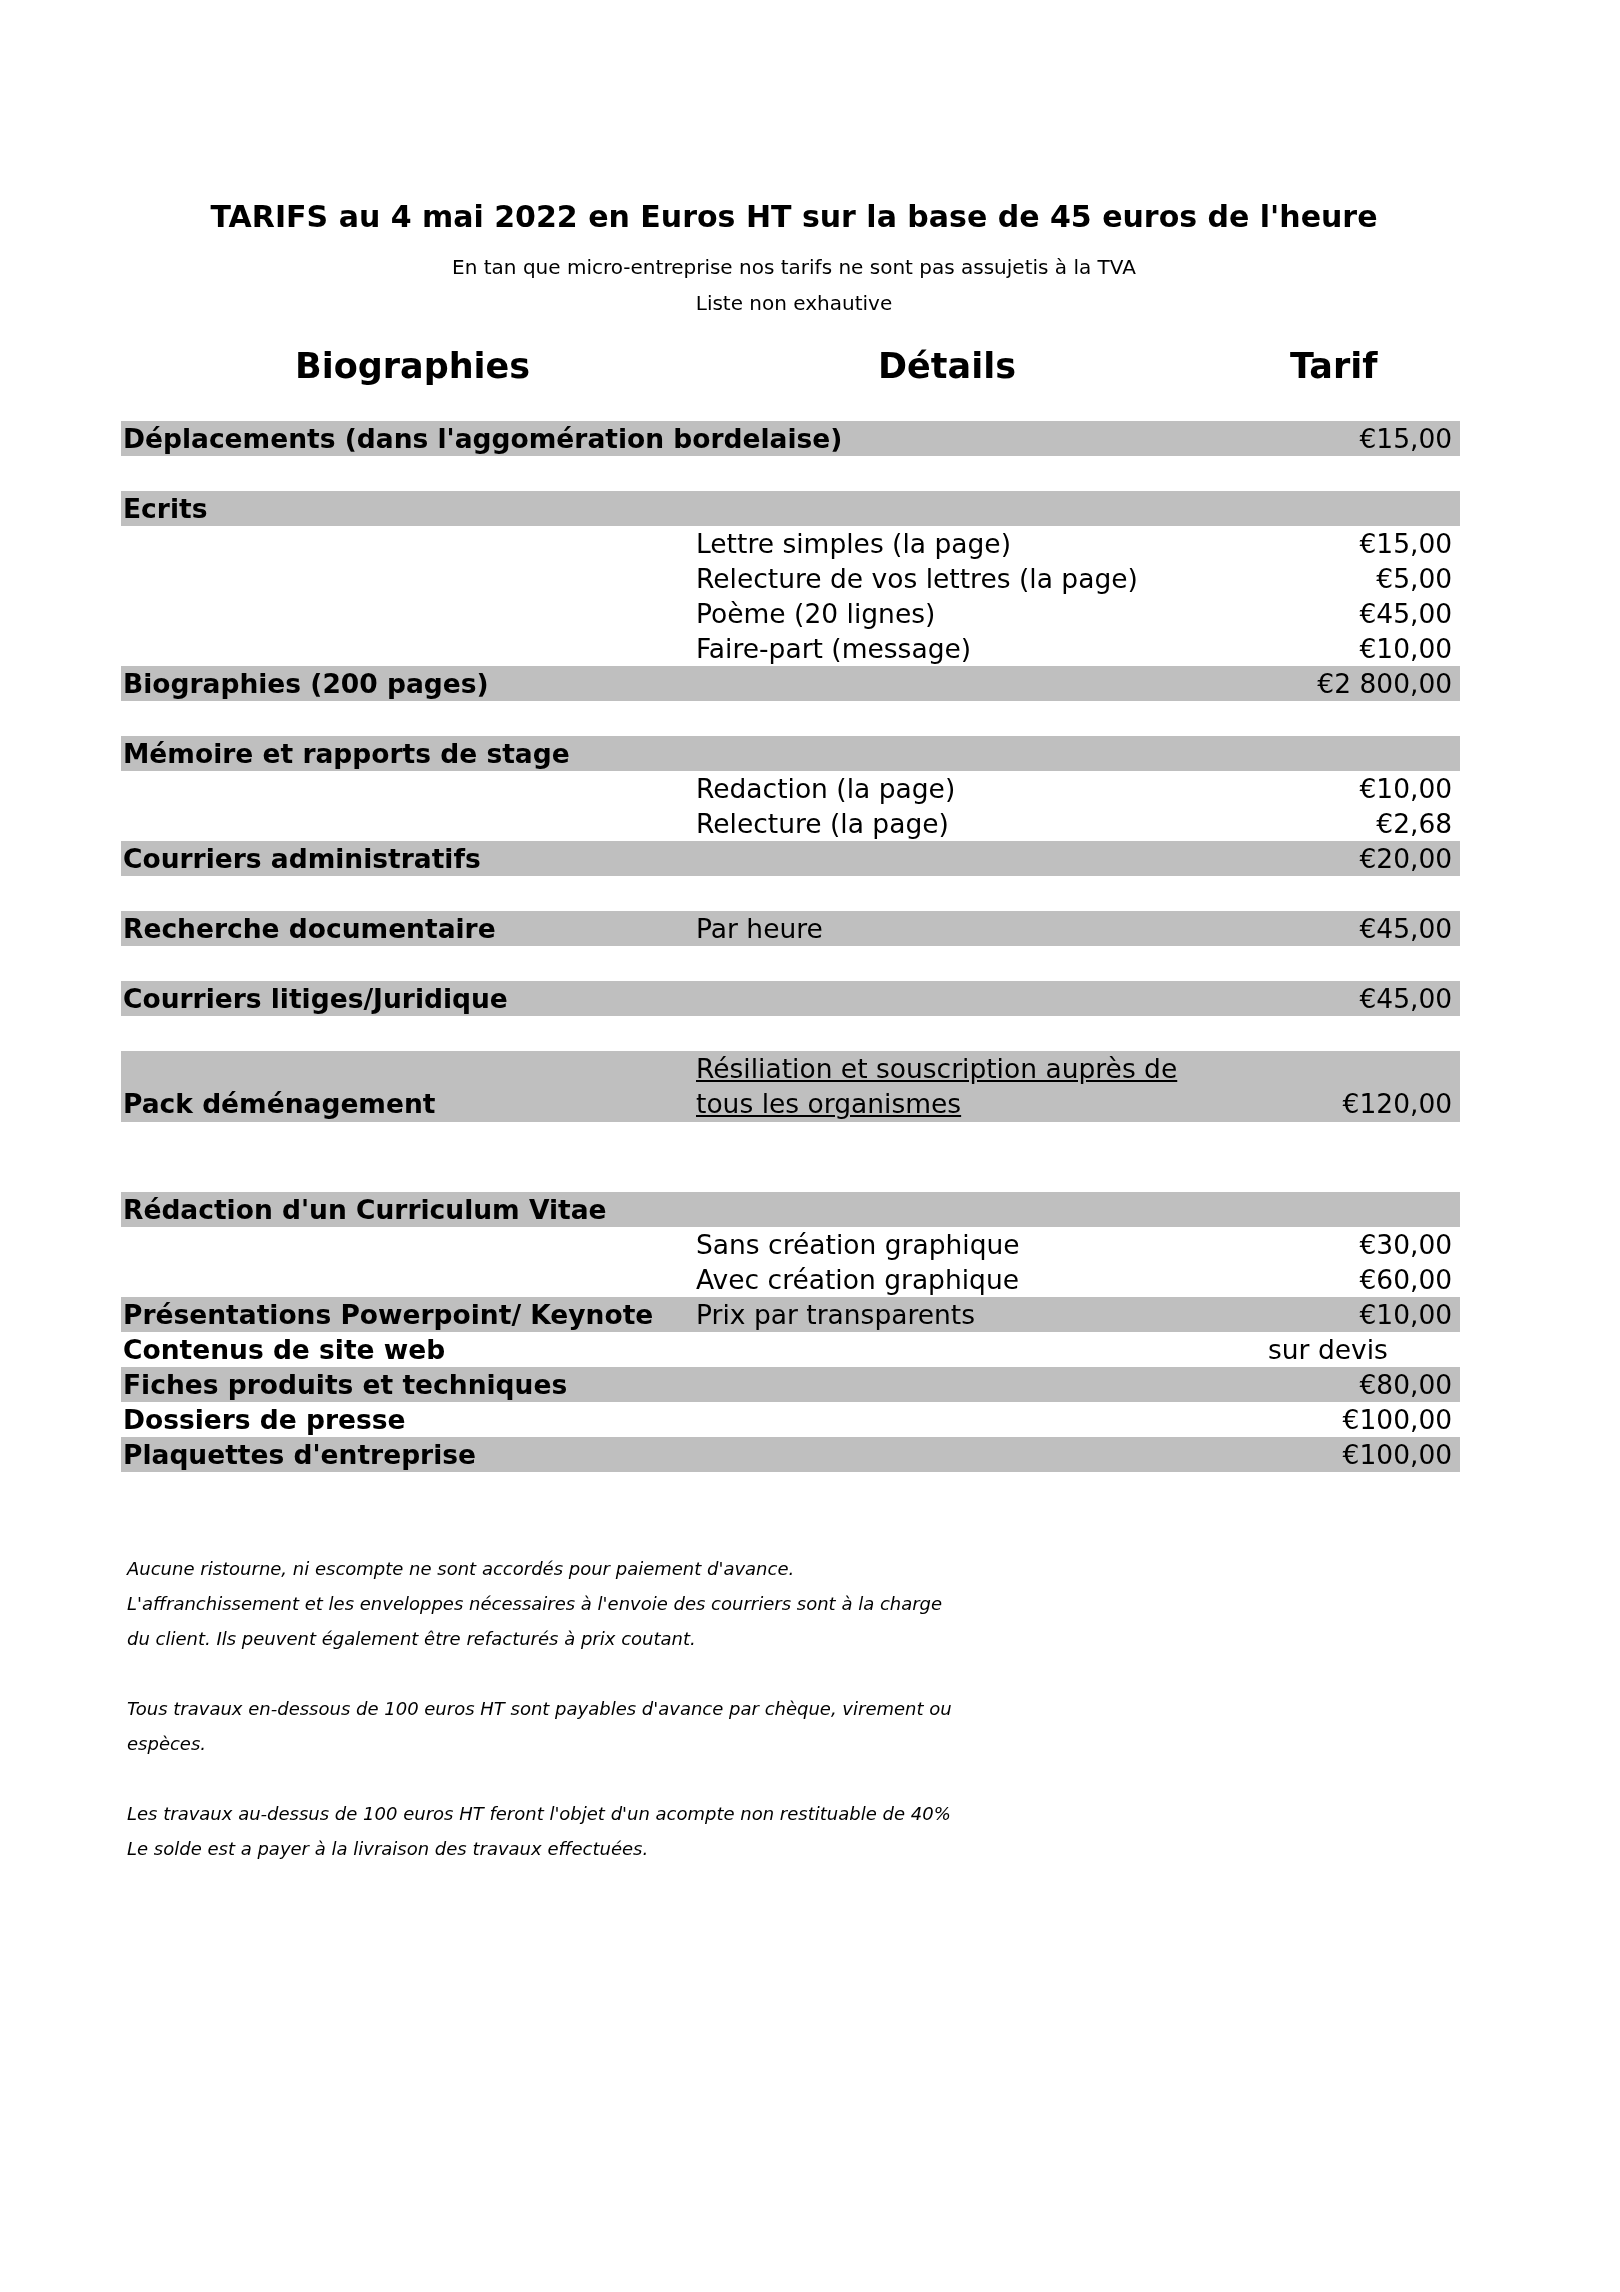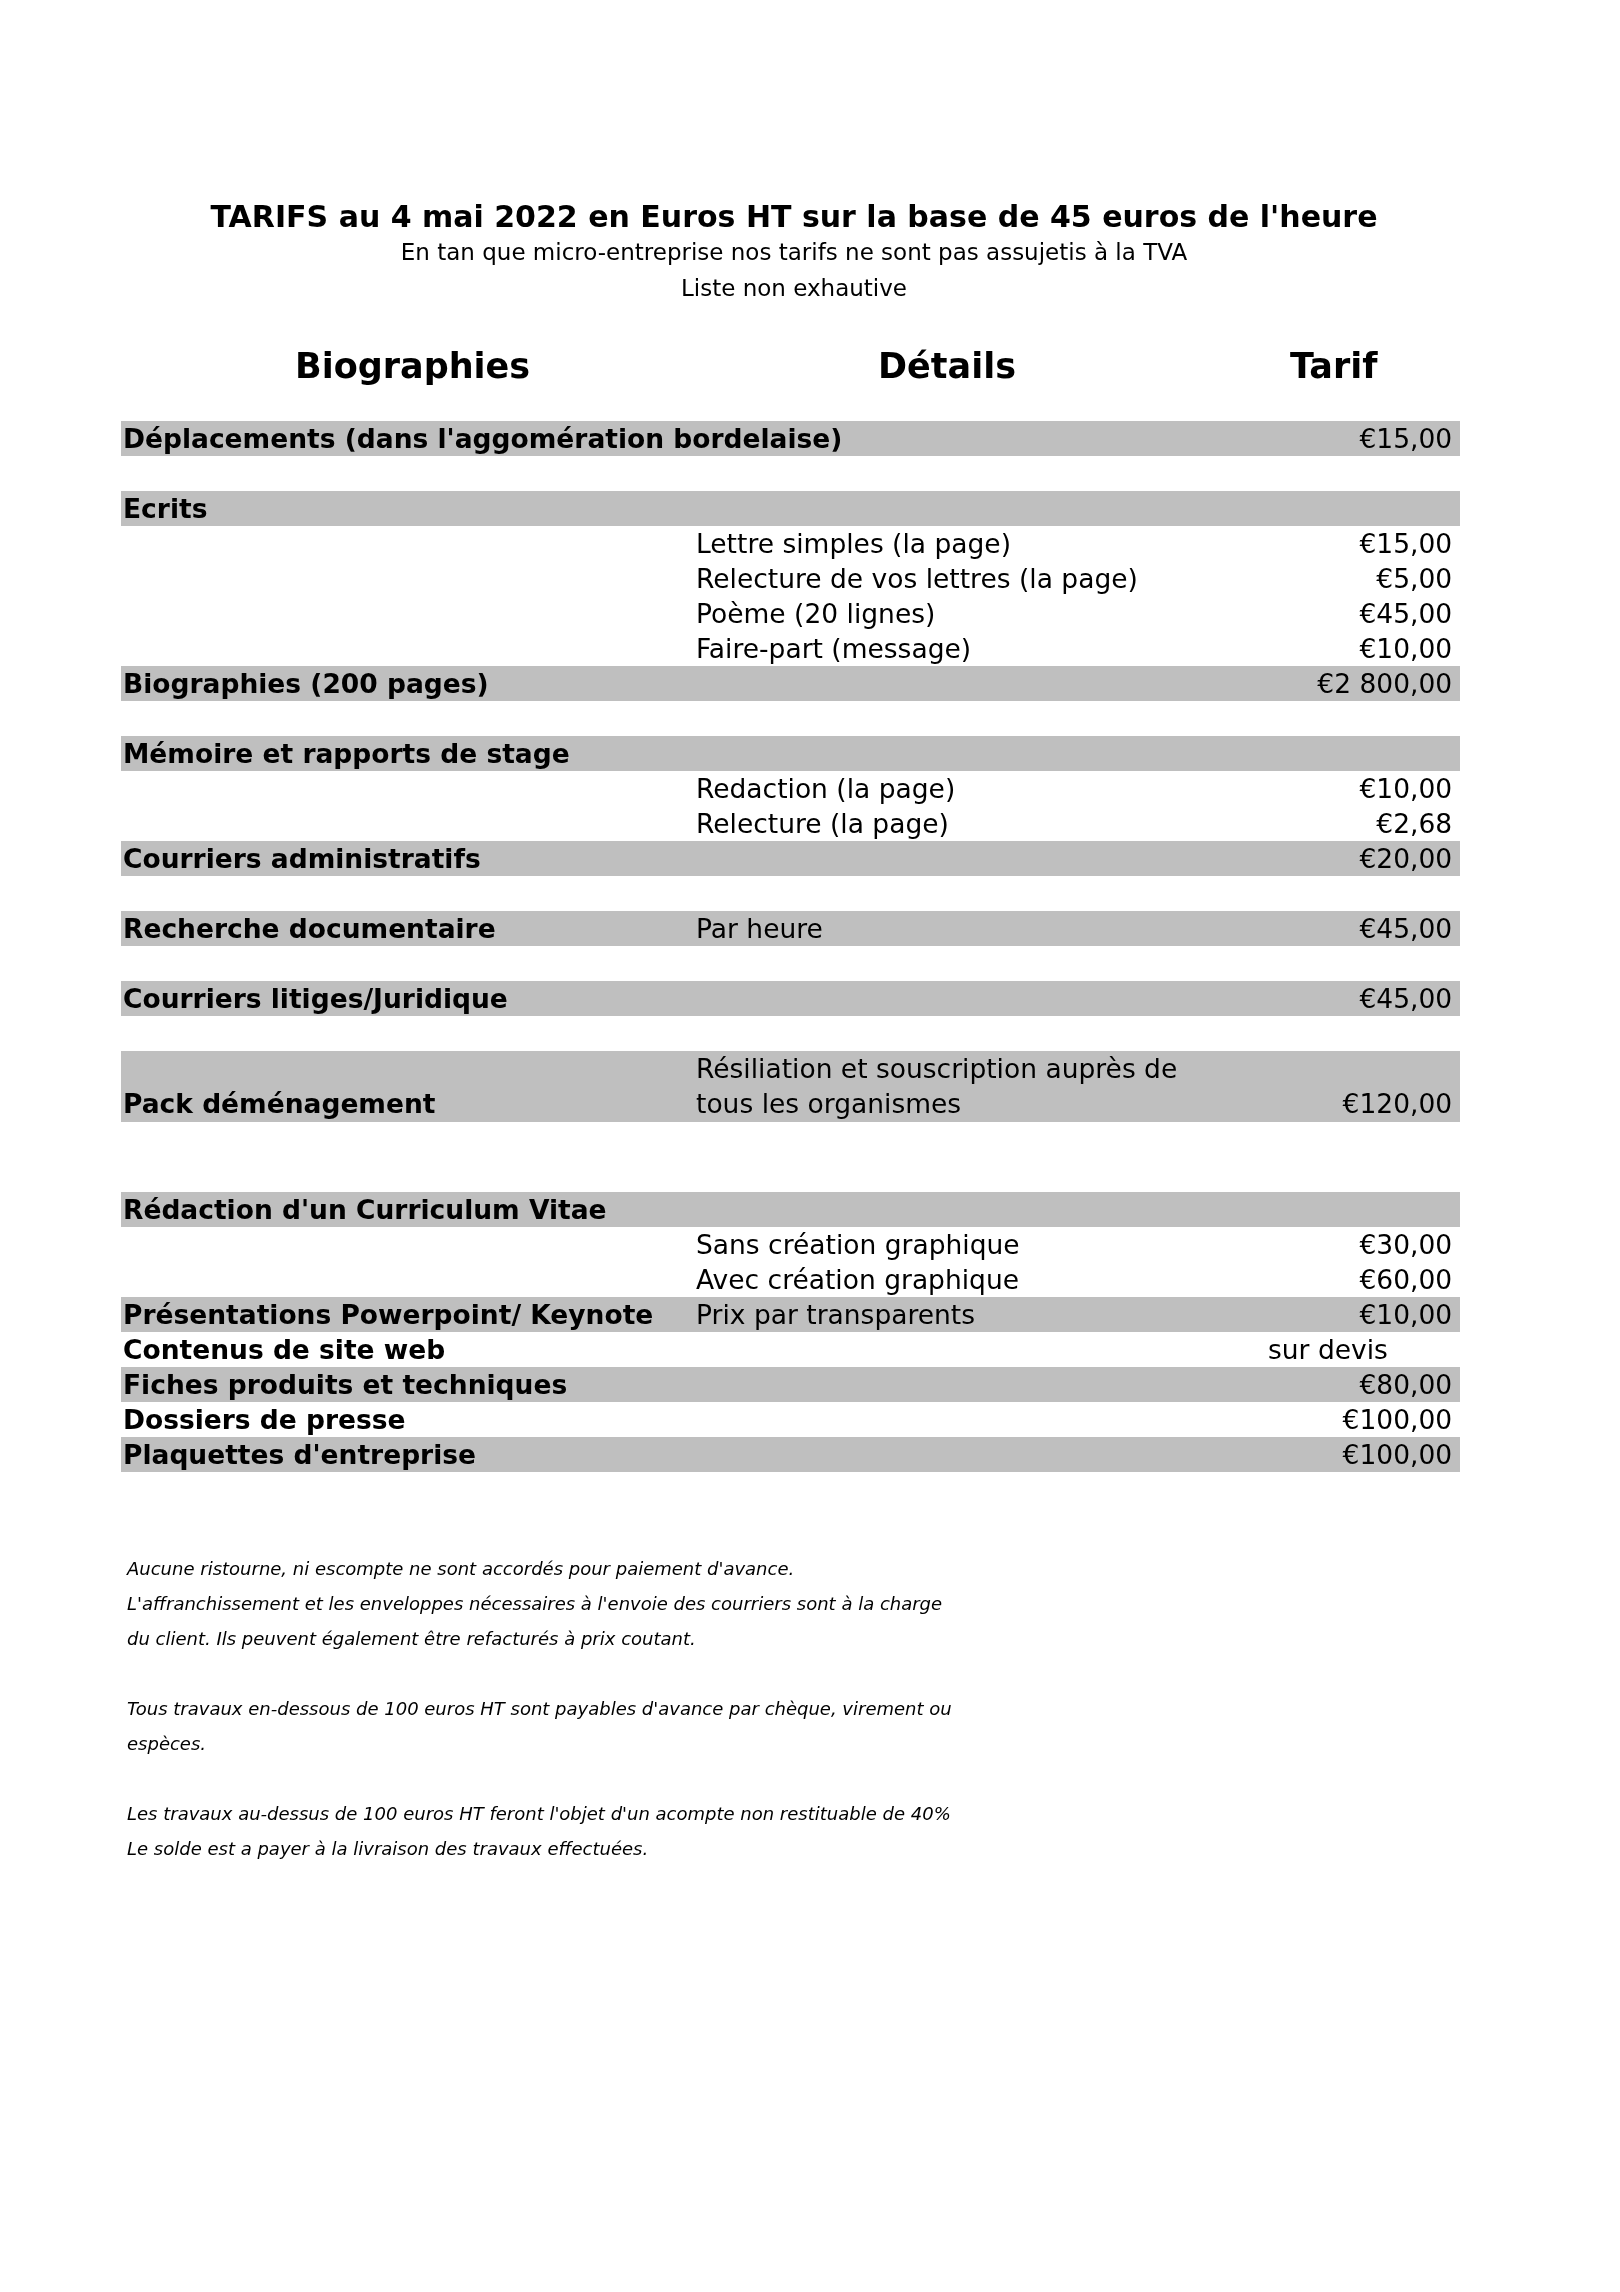--- a/index.html
+++ b/index.html
@@ -1,39 +1,39 @@
 <!DOCTYPE html>
 <html><head>
 <meta charset="utf-8">
 <style>
   html, body { margin: 0; padding: 0; background: #ffffff; }
   body { width: 1620px; height: 2293px; position: relative; overflow: hidden;
          font-family: "DejaVu Sans", sans-serif; color: #000; }
   .title { position: absolute; left: 0; width: 1588px; text-align: center;
            top: 199px; font-size: 30px; font-weight: bold; line-height: 35px; }
   .subtitle { position: absolute; left: 0; width: 1588px; text-align: center;
-              font-size: 23px; line-height: 35px; }
+              font-size: 20px; line-height: 35px; margin-top: 15px; }
   .sub1 { top: 235px; }
   .sub2 { top: 271px; }
   .colhead { position: absolute; top: 345px; font-size: 35px; font-weight: bold; line-height: 43px; }
   .h-prest { left: 295px; }
   .h-det { left: 878px; }
   .h-tarif { left: 1290px; }
 
   .table { position: absolute; left: 121px; top: 421px; width: 1339px; }
   .row { position: relative; height: 35px; width: 1339px; }
   .row.tall { height: 71px; }
   .row.gray { background: #bfbfbf; }
   .cell { position: absolute; font-size: 26.5px; line-height: 35px; white-space: nowrap; }
   .c-name { left: 2px; font-weight: bold; text-align: right; }
   .c-det { left: 575px; }
   .c-price { right: 7.8px; text-align: right; }
   .c-price.devis { right: auto; left: 1147px; }
   .tall .c-name, .tall .c-price { top: 35px; }
-  .tall .c-det { top: 0; white-space: normal; width: 529px; }
+  .tall .c-det { top: 0; white-space: normal; width: 529px; text-decoration: underline; }
 
   .notes { position: absolute; left: 127px; top: 1551px; width: 1353px; }
   .note-line { font-size: 18px; line-height: 35px; font-style: italic; height: 35px; white-space: nowrap; }
 </style>
 </head>
 <body>
 
 <div class="title">TARIFS au 4 mai 2022 en Euros HT sur la base de 45 euros de l'heure</div>
 <div class="subtitle sub1">En tan que micro-entreprise nos tarifs ne sont pas assujetis à la TVA</div>
 <div class="subtitle sub2">Liste non exhautive</div>

